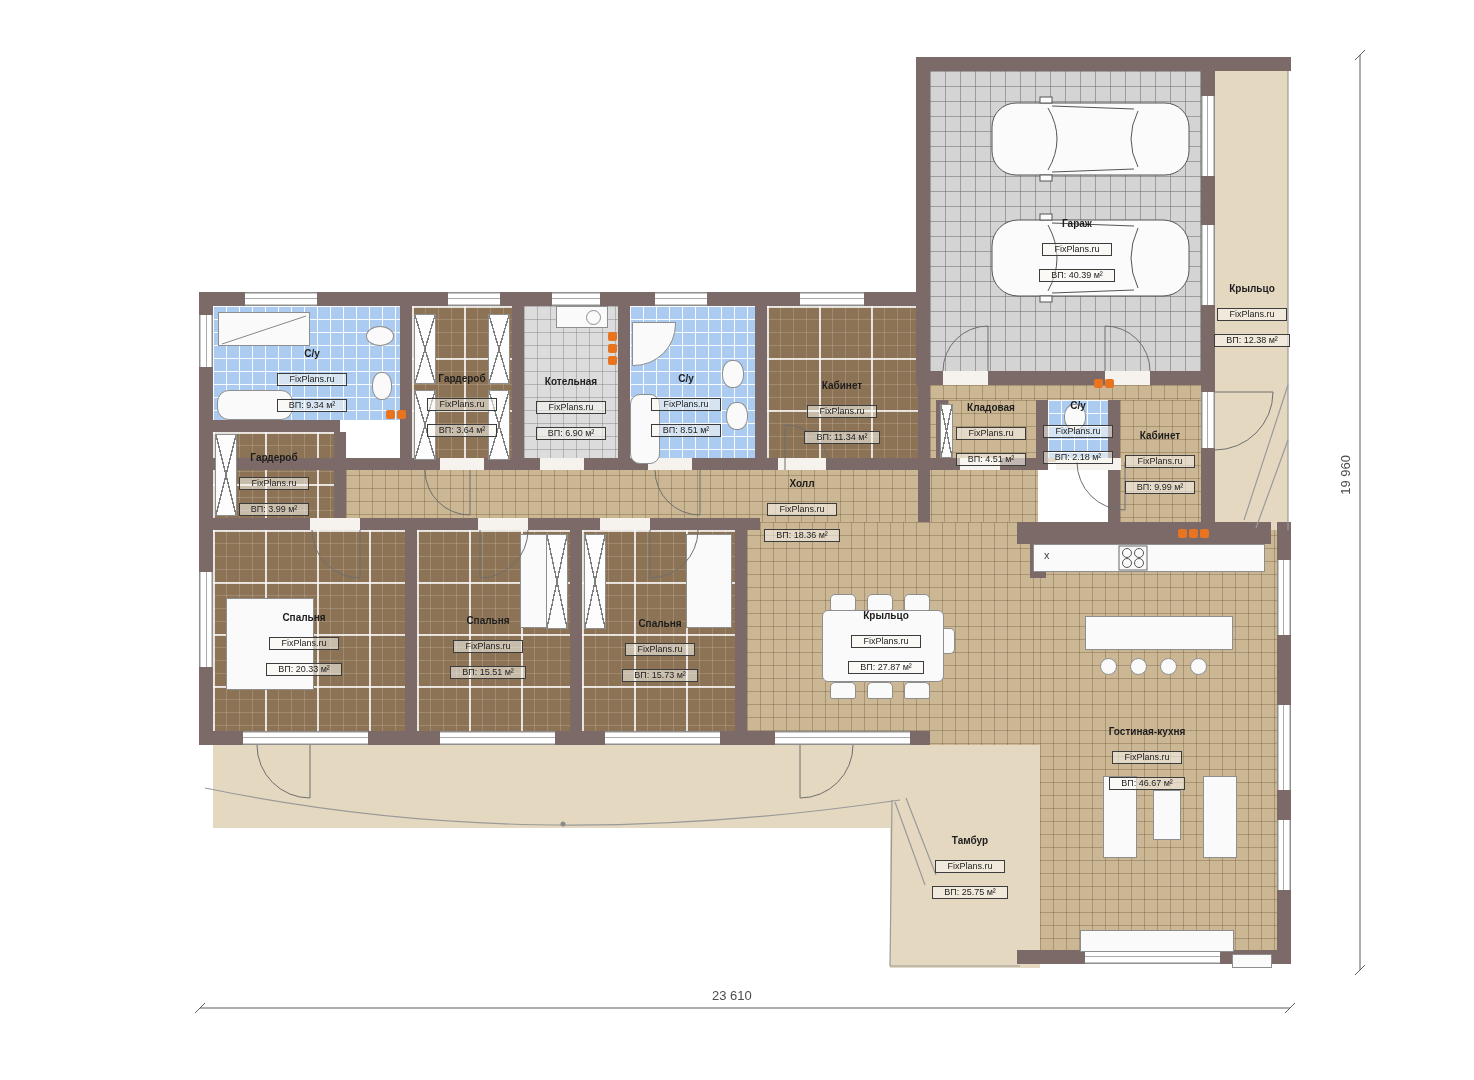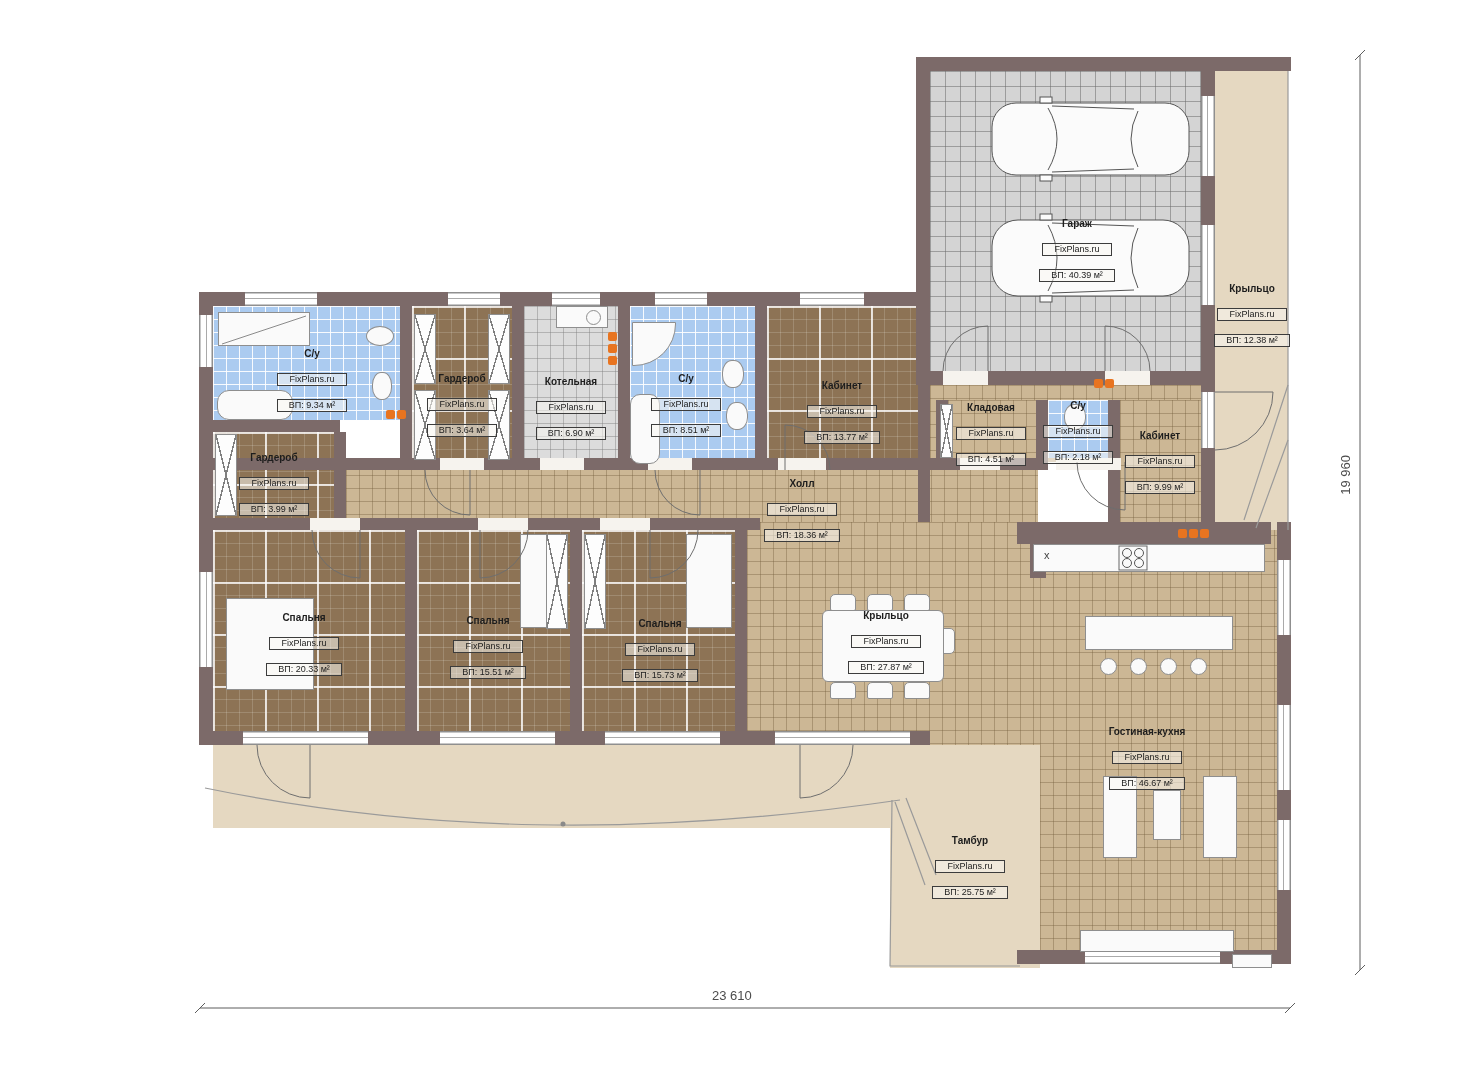--- a/index.html
+++ b/index.html
@@ -279,21 +279,21 @@
     <div class="rl-box">ВП: 6.90 м²</div>
   </div>
   <div class="room-label" style="left:642px;top:373px;width:88px">
     <div class="rl-name">С/у</div>
     <div class="rl-box">FixPlans.ru</div>
     <div class="rl-box">ВП: 8.51 м²</div>
   </div>
   <div class="room-label" style="left:796px;top:380px;width:92px">
     <div class="rl-name">Кабинет</div>
     <div class="rl-box">FixPlans.ru</div>
-    <div class="rl-box">ВП: 13.77 м²</div>
+    <div class="rl-box">ВП: 11.34 м²</div>
   </div>
   <div class="room-label" style="left:944px;top:402px;width:94px">
     <div class="rl-name">Кладовая</div>
     <div class="rl-box">FixPlans.ru</div>
     <div class="rl-box">ВП: 4.51 м²</div>
   </div>
   <div class="room-label" style="left:1036px;top:400px;width:84px">
     <div class="rl-name">С/у</div>
     <div class="rl-box">FixPlans.ru</div>
     <div class="rl-box">ВП: 2.18 м²</div>

